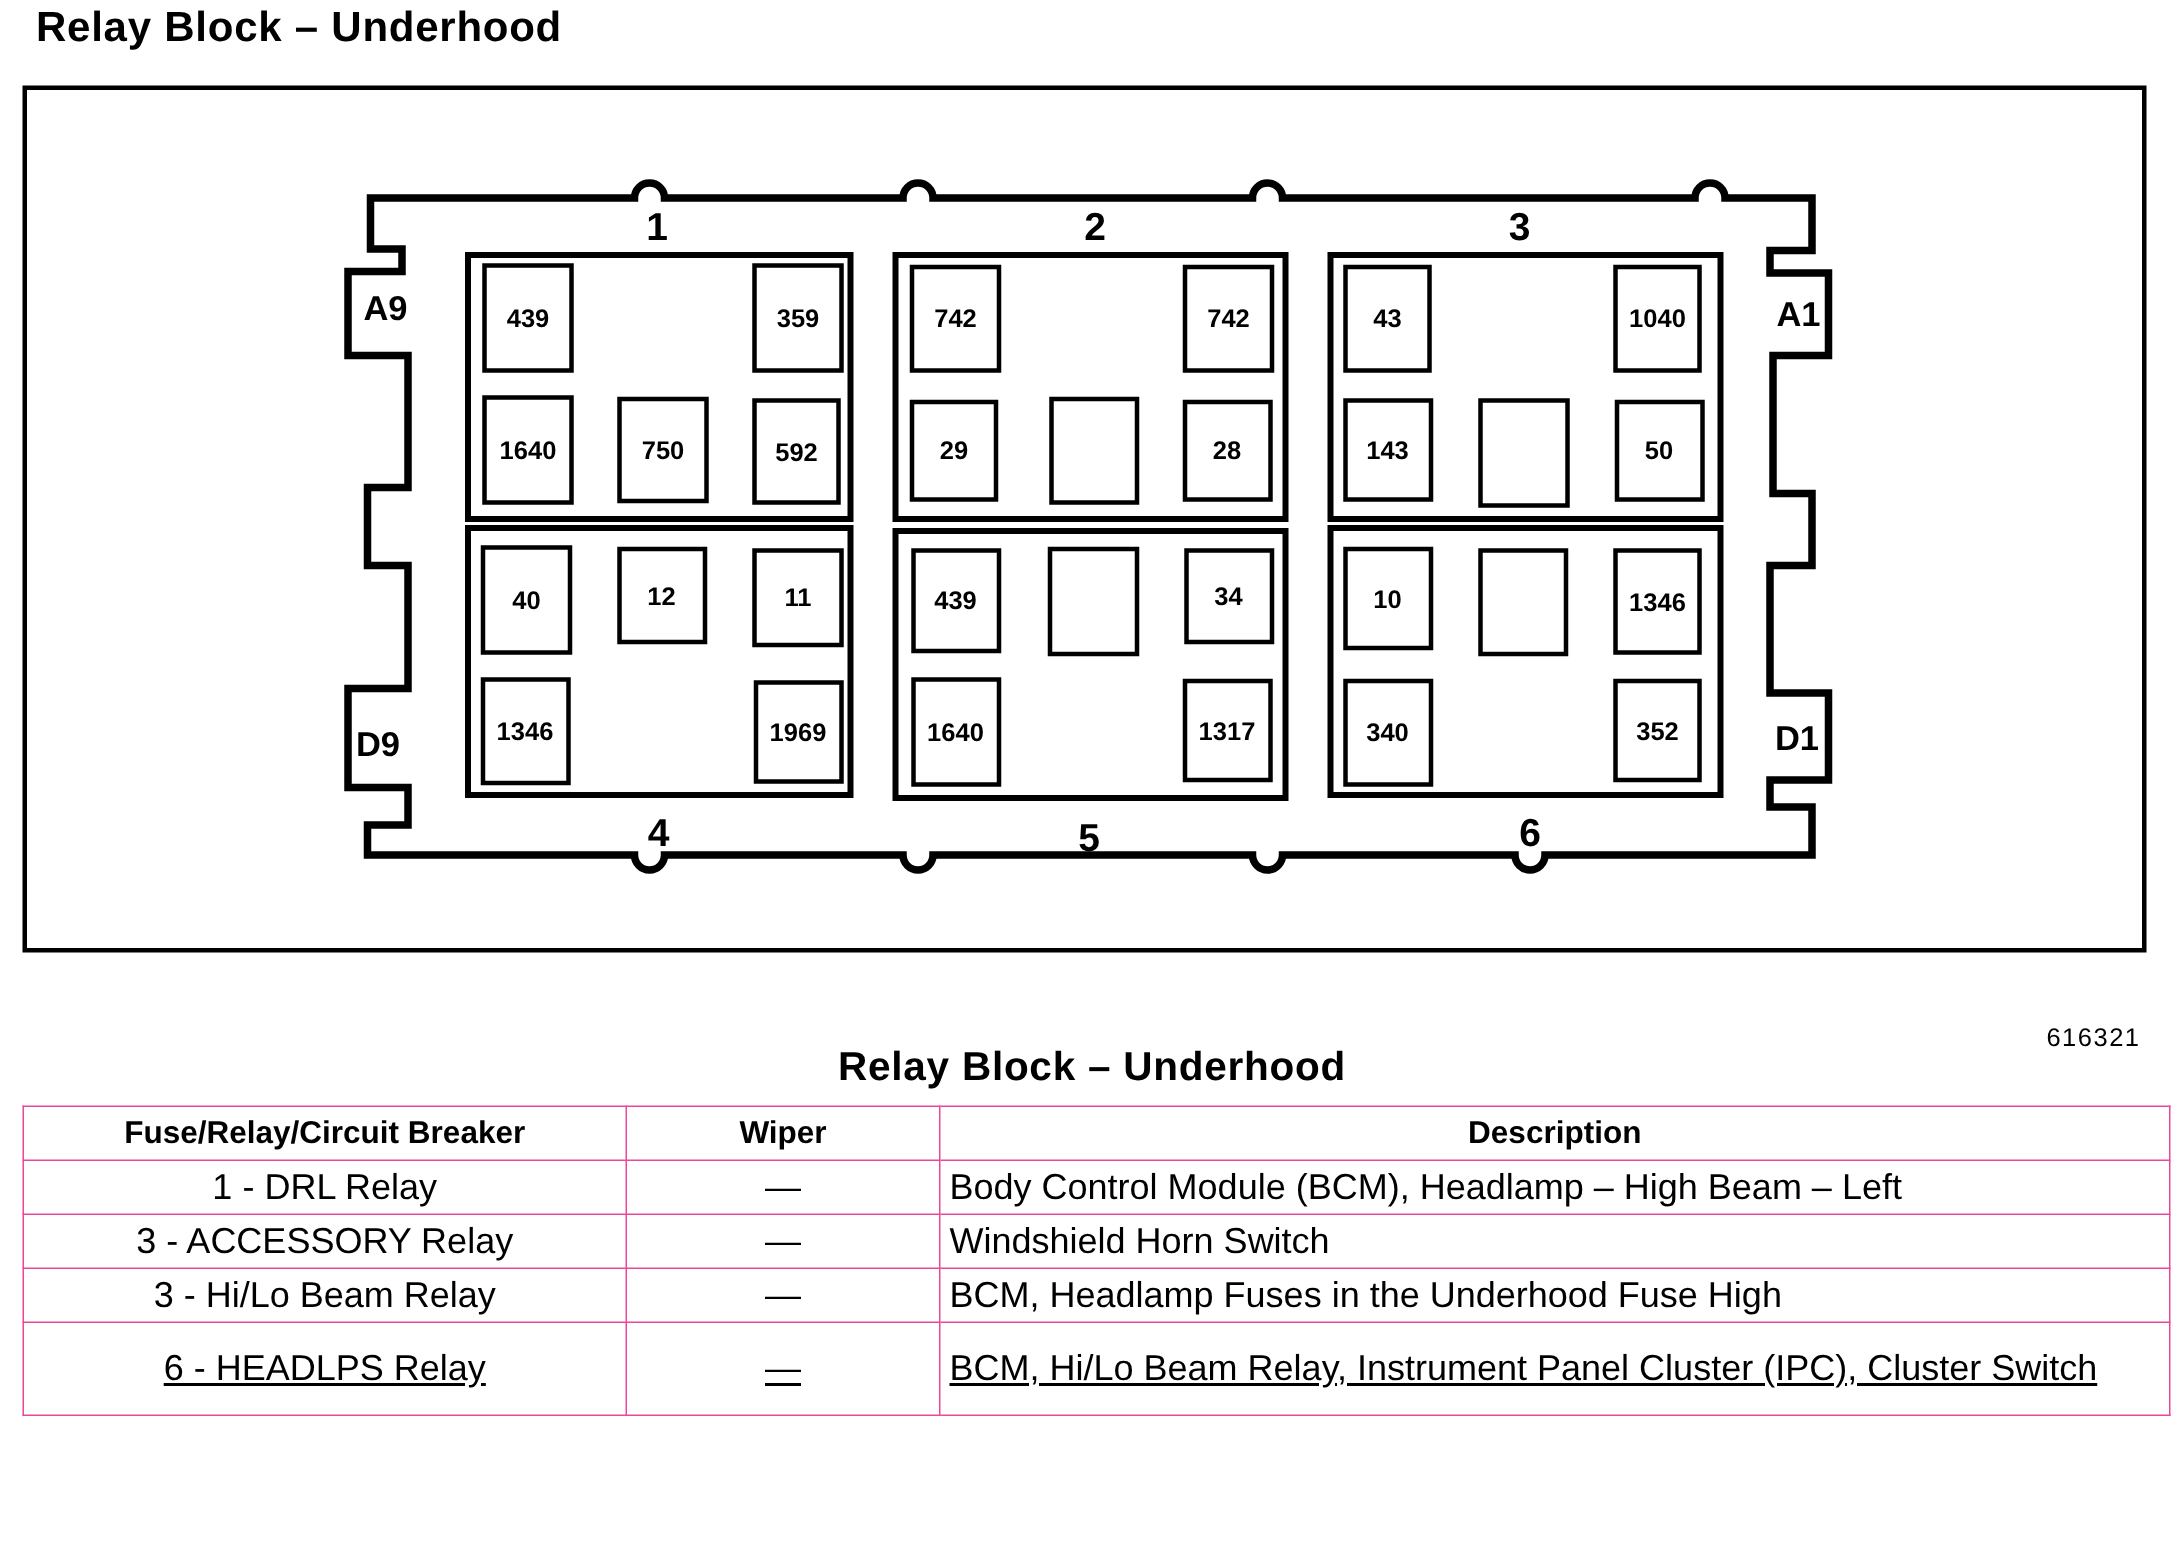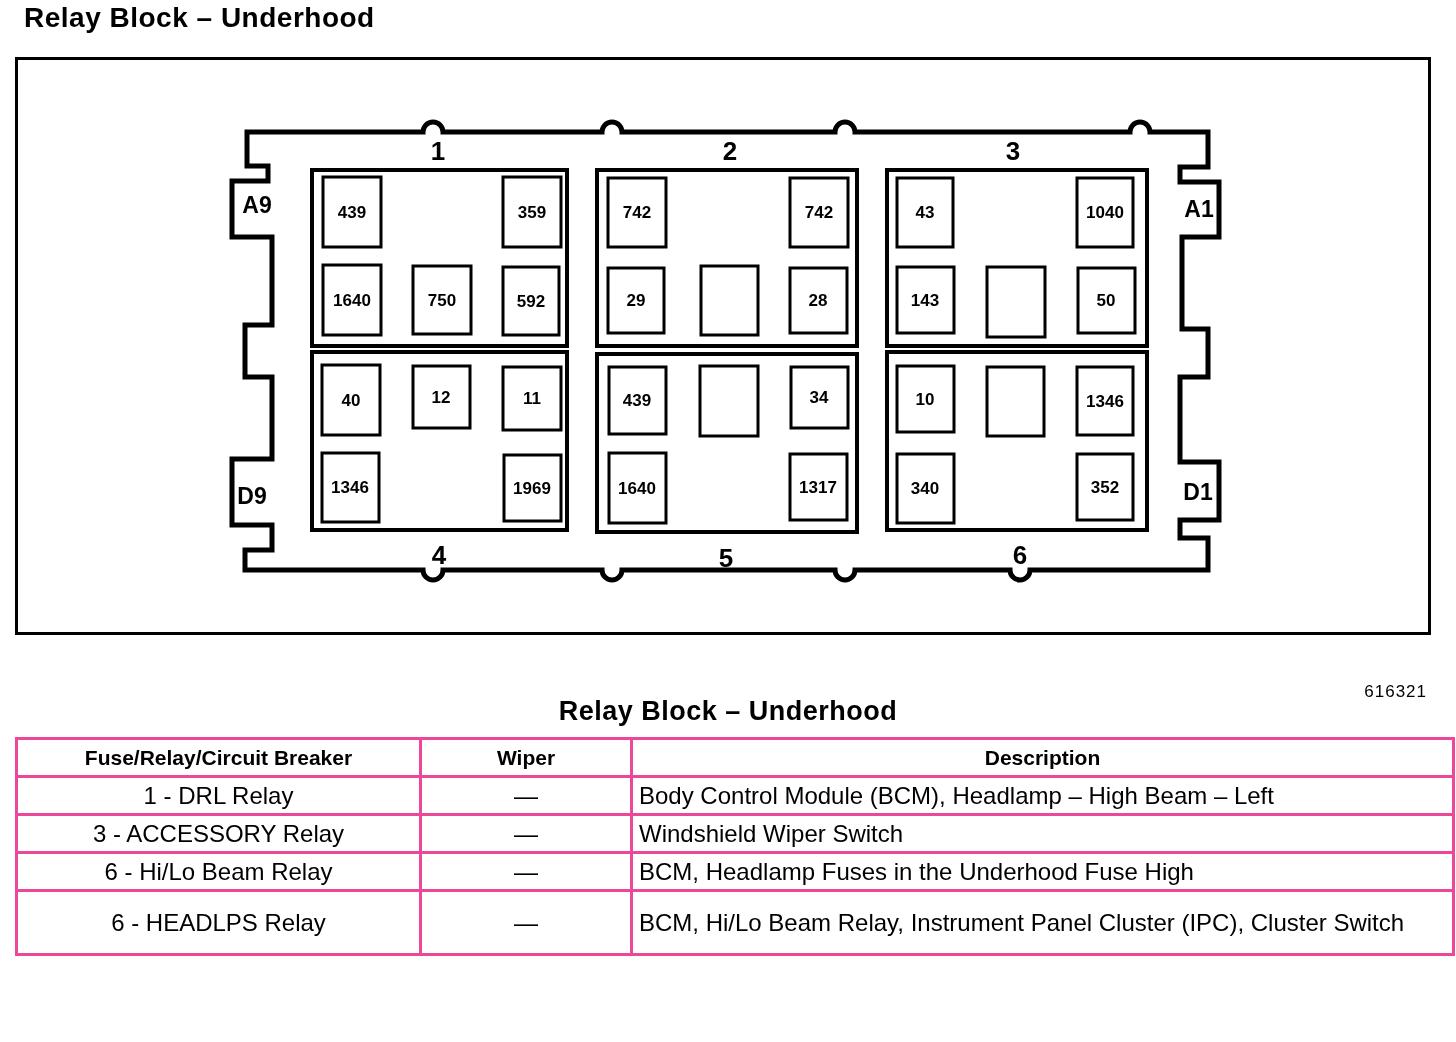--- a/index.html
+++ b/index.html
@@ -26,30 +26,30 @@
   .table-title{
     position:absolute;left:0;top:696px;width:1456px;
     text-align:center;font-size:27px;font-weight:bold;letter-spacing:.5px;
   }
   table.relay-table{
     position:absolute;left:15px;top:737px;
     border-collapse:collapse;table-layout:fixed;
     width:1416px;
   }
   .relay-table th,.relay-table td{
-    border:3px solid #ec4899;
+    border:1px solid #ec4899;
     padding:2px 6px;
     overflow:hidden;
   }
   .relay-table th{font-size:21px;font-weight:bold;text-align:center;height:31px;}
   .relay-table td{font-size:24px;height:31px;}
   .col-name{width:389px;text-align:center;}
   .col-rating{width:196px;text-align:center;}
   .col-desc{width:807px;text-align:left;padding-left:12px;margin-left:36px;}
-  .row-tall td{height:57px;}
+  .row-tall td{height:57px;text-decoration:underline;}
   
   text{font-family:"Liberation Sans", sans-serif;font-weight:bold;fill:#000;}
   .cell-num{font-size:17px;text-anchor:middle;}
   .section-num{font-size:26px;text-anchor:middle;}
   .corner-label{font-size:23px;text-anchor:middle;}
   .outline,.section-box,.cell-box{fill:none;stroke:#000;}
   .outline{stroke-width:5;}
   .section-box{stroke-width:4;}
   .cell-box{stroke-width:3;}
 </style>
@@ -185,24 +185,24 @@
   </thead>
   <tbody>
     <tr>
       <td class="col-name">1 - DRL Relay</td>
       <td class="col-rating">—</td>
       <td class="col-desc">Body Control Module (BCM), Headlamp – High Beam – Left</td>
     </tr>
     <tr>
       <td class="col-name">3 - ACCESSORY Relay</td>
       <td class="col-rating">—</td>
-      <td class="col-desc">Windshield Wiper Switch</td>
-    </tr>
-    <tr>
-      <td class="col-name">6 - Hi/Lo Beam Relay</td>
+      <td class="col-desc">Windshield Horn Switch</td>
+    </tr>
+    <tr>
+      <td class="col-name">3 - Hi/Lo Beam Relay</td>
       <td class="col-rating">—</td>
       <td class="col-desc">BCM, Headlamp Fuses in the Underhood Fuse High</td>
     </tr>
     <tr class="row-tall">
       <td class="col-name">6 - HEADLPS Relay</td>
       <td class="col-rating">—</td>
       <td class="col-desc">BCM, Hi/Lo Beam Relay, Instrument Panel Cluster (IPC), Cluster Switch</td>
     </tr>
   </tbody>
 </table>

